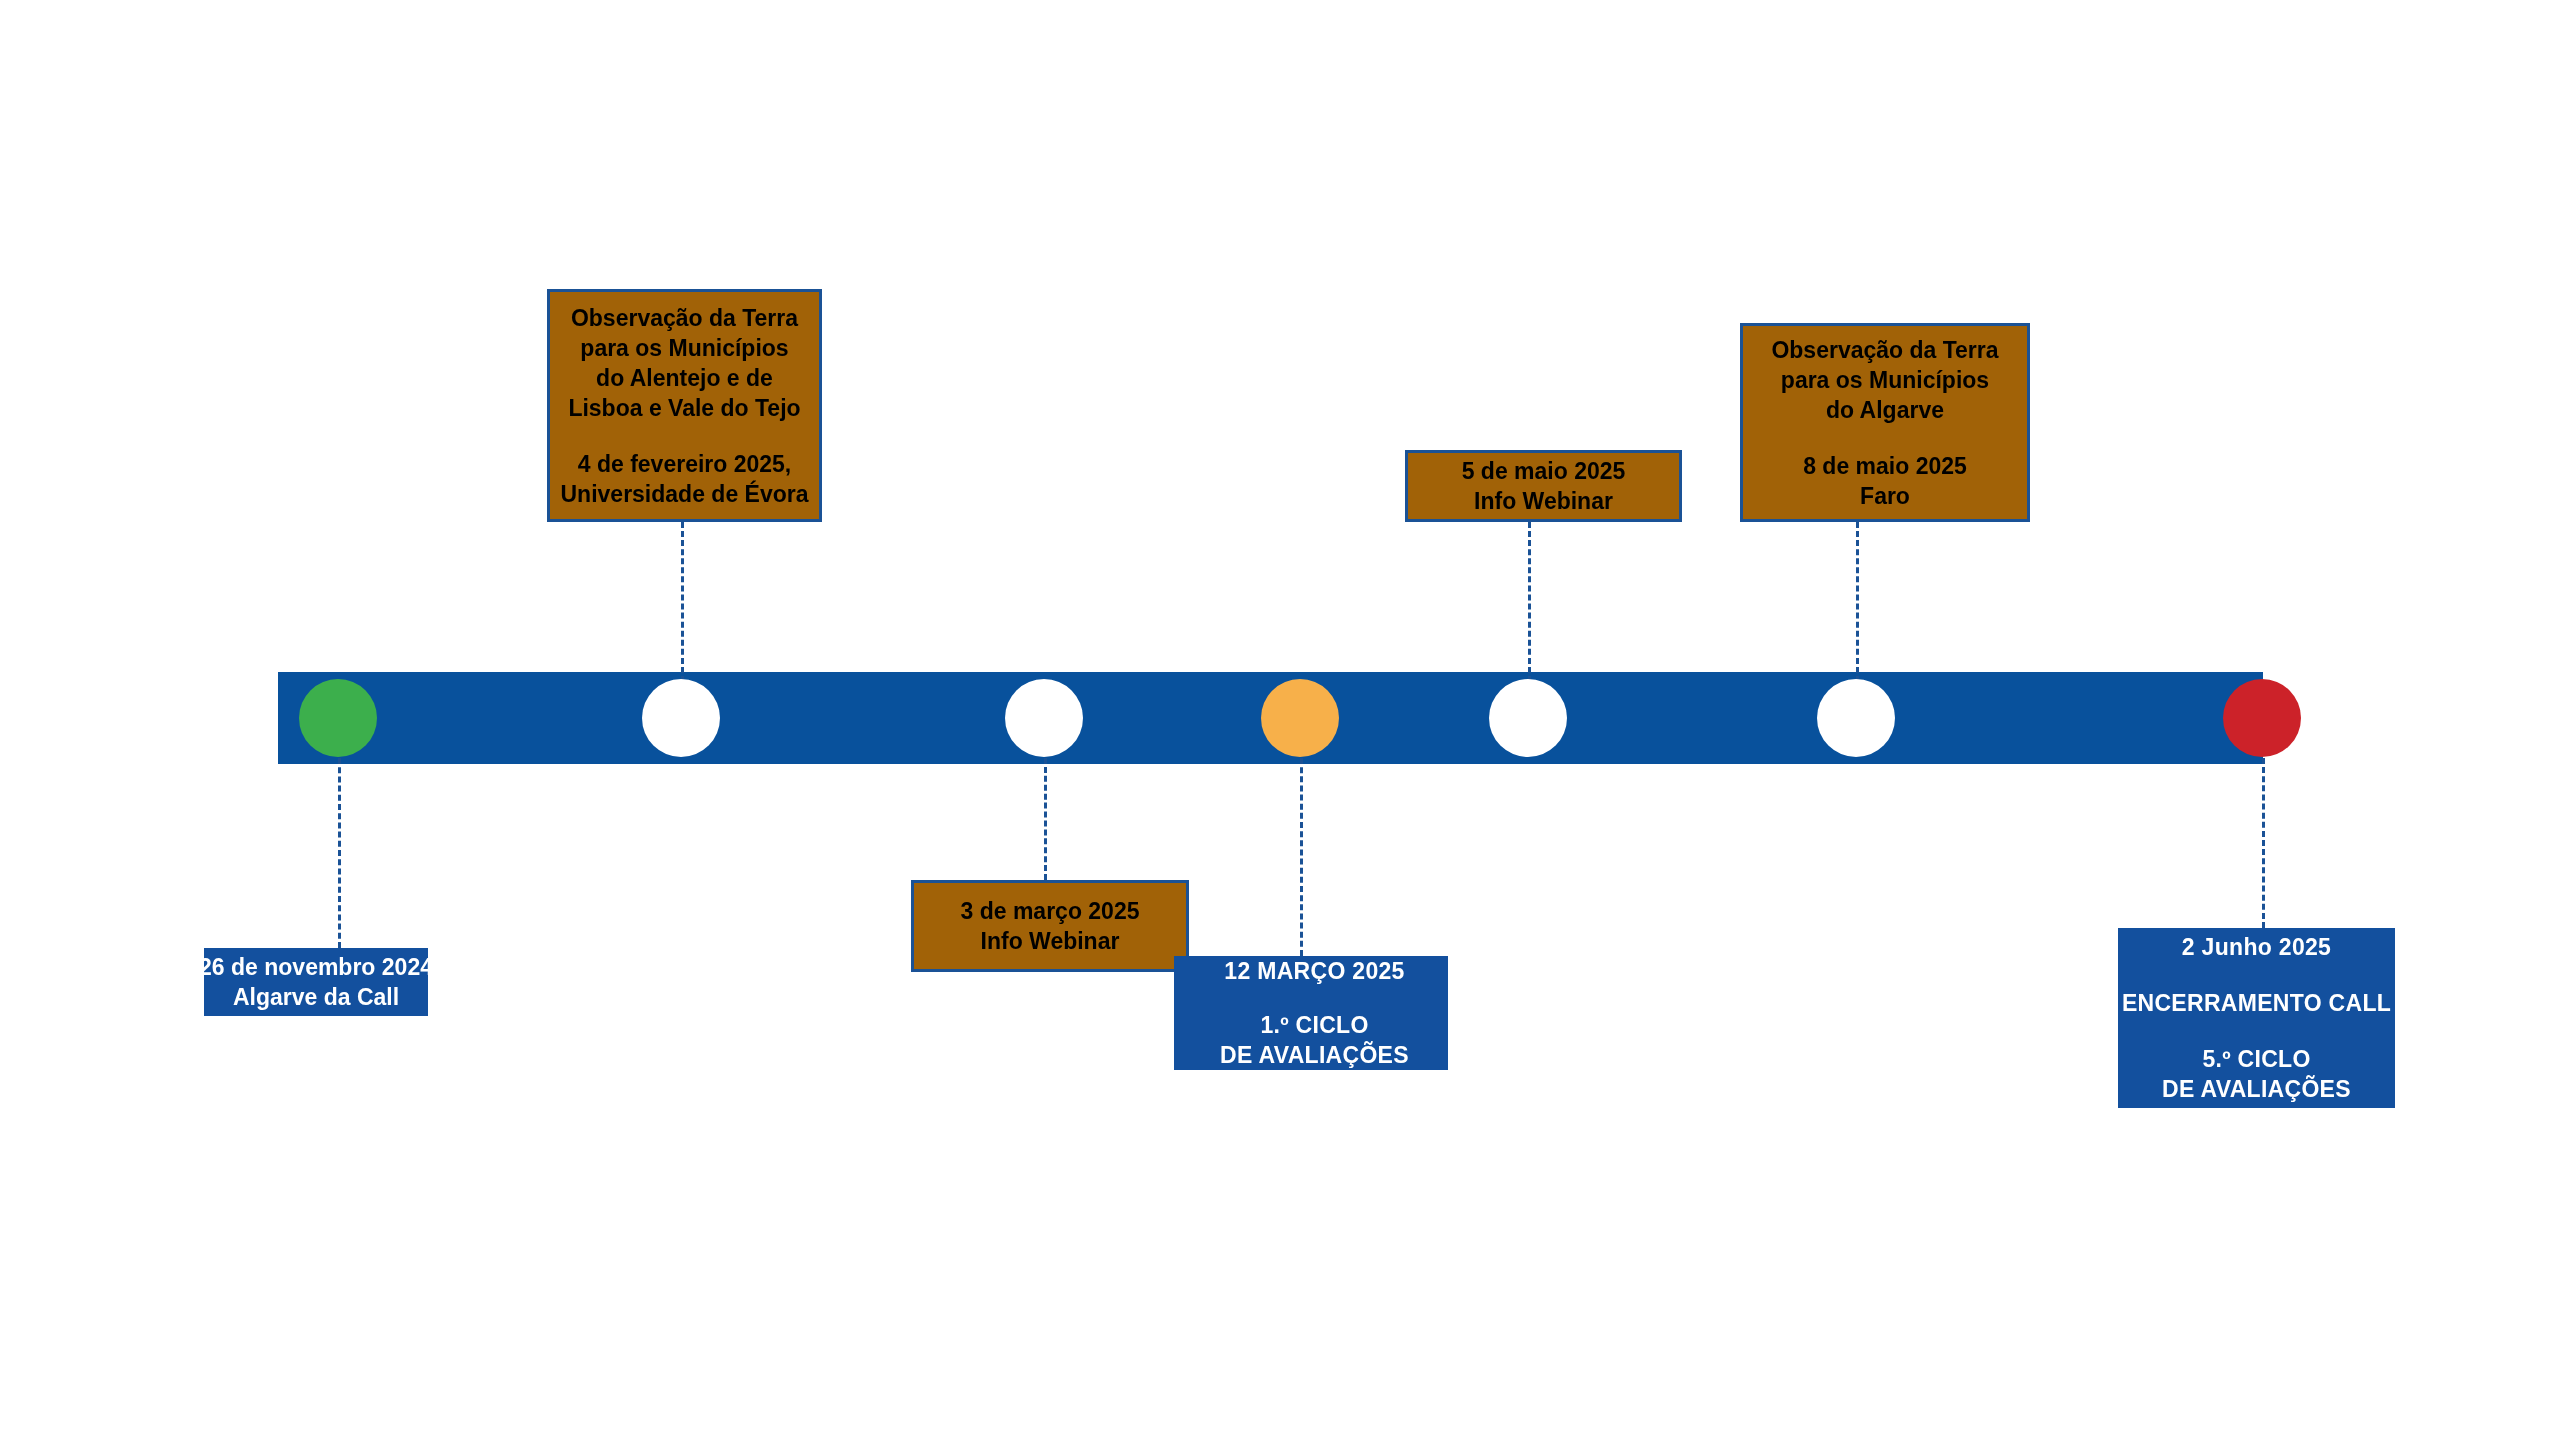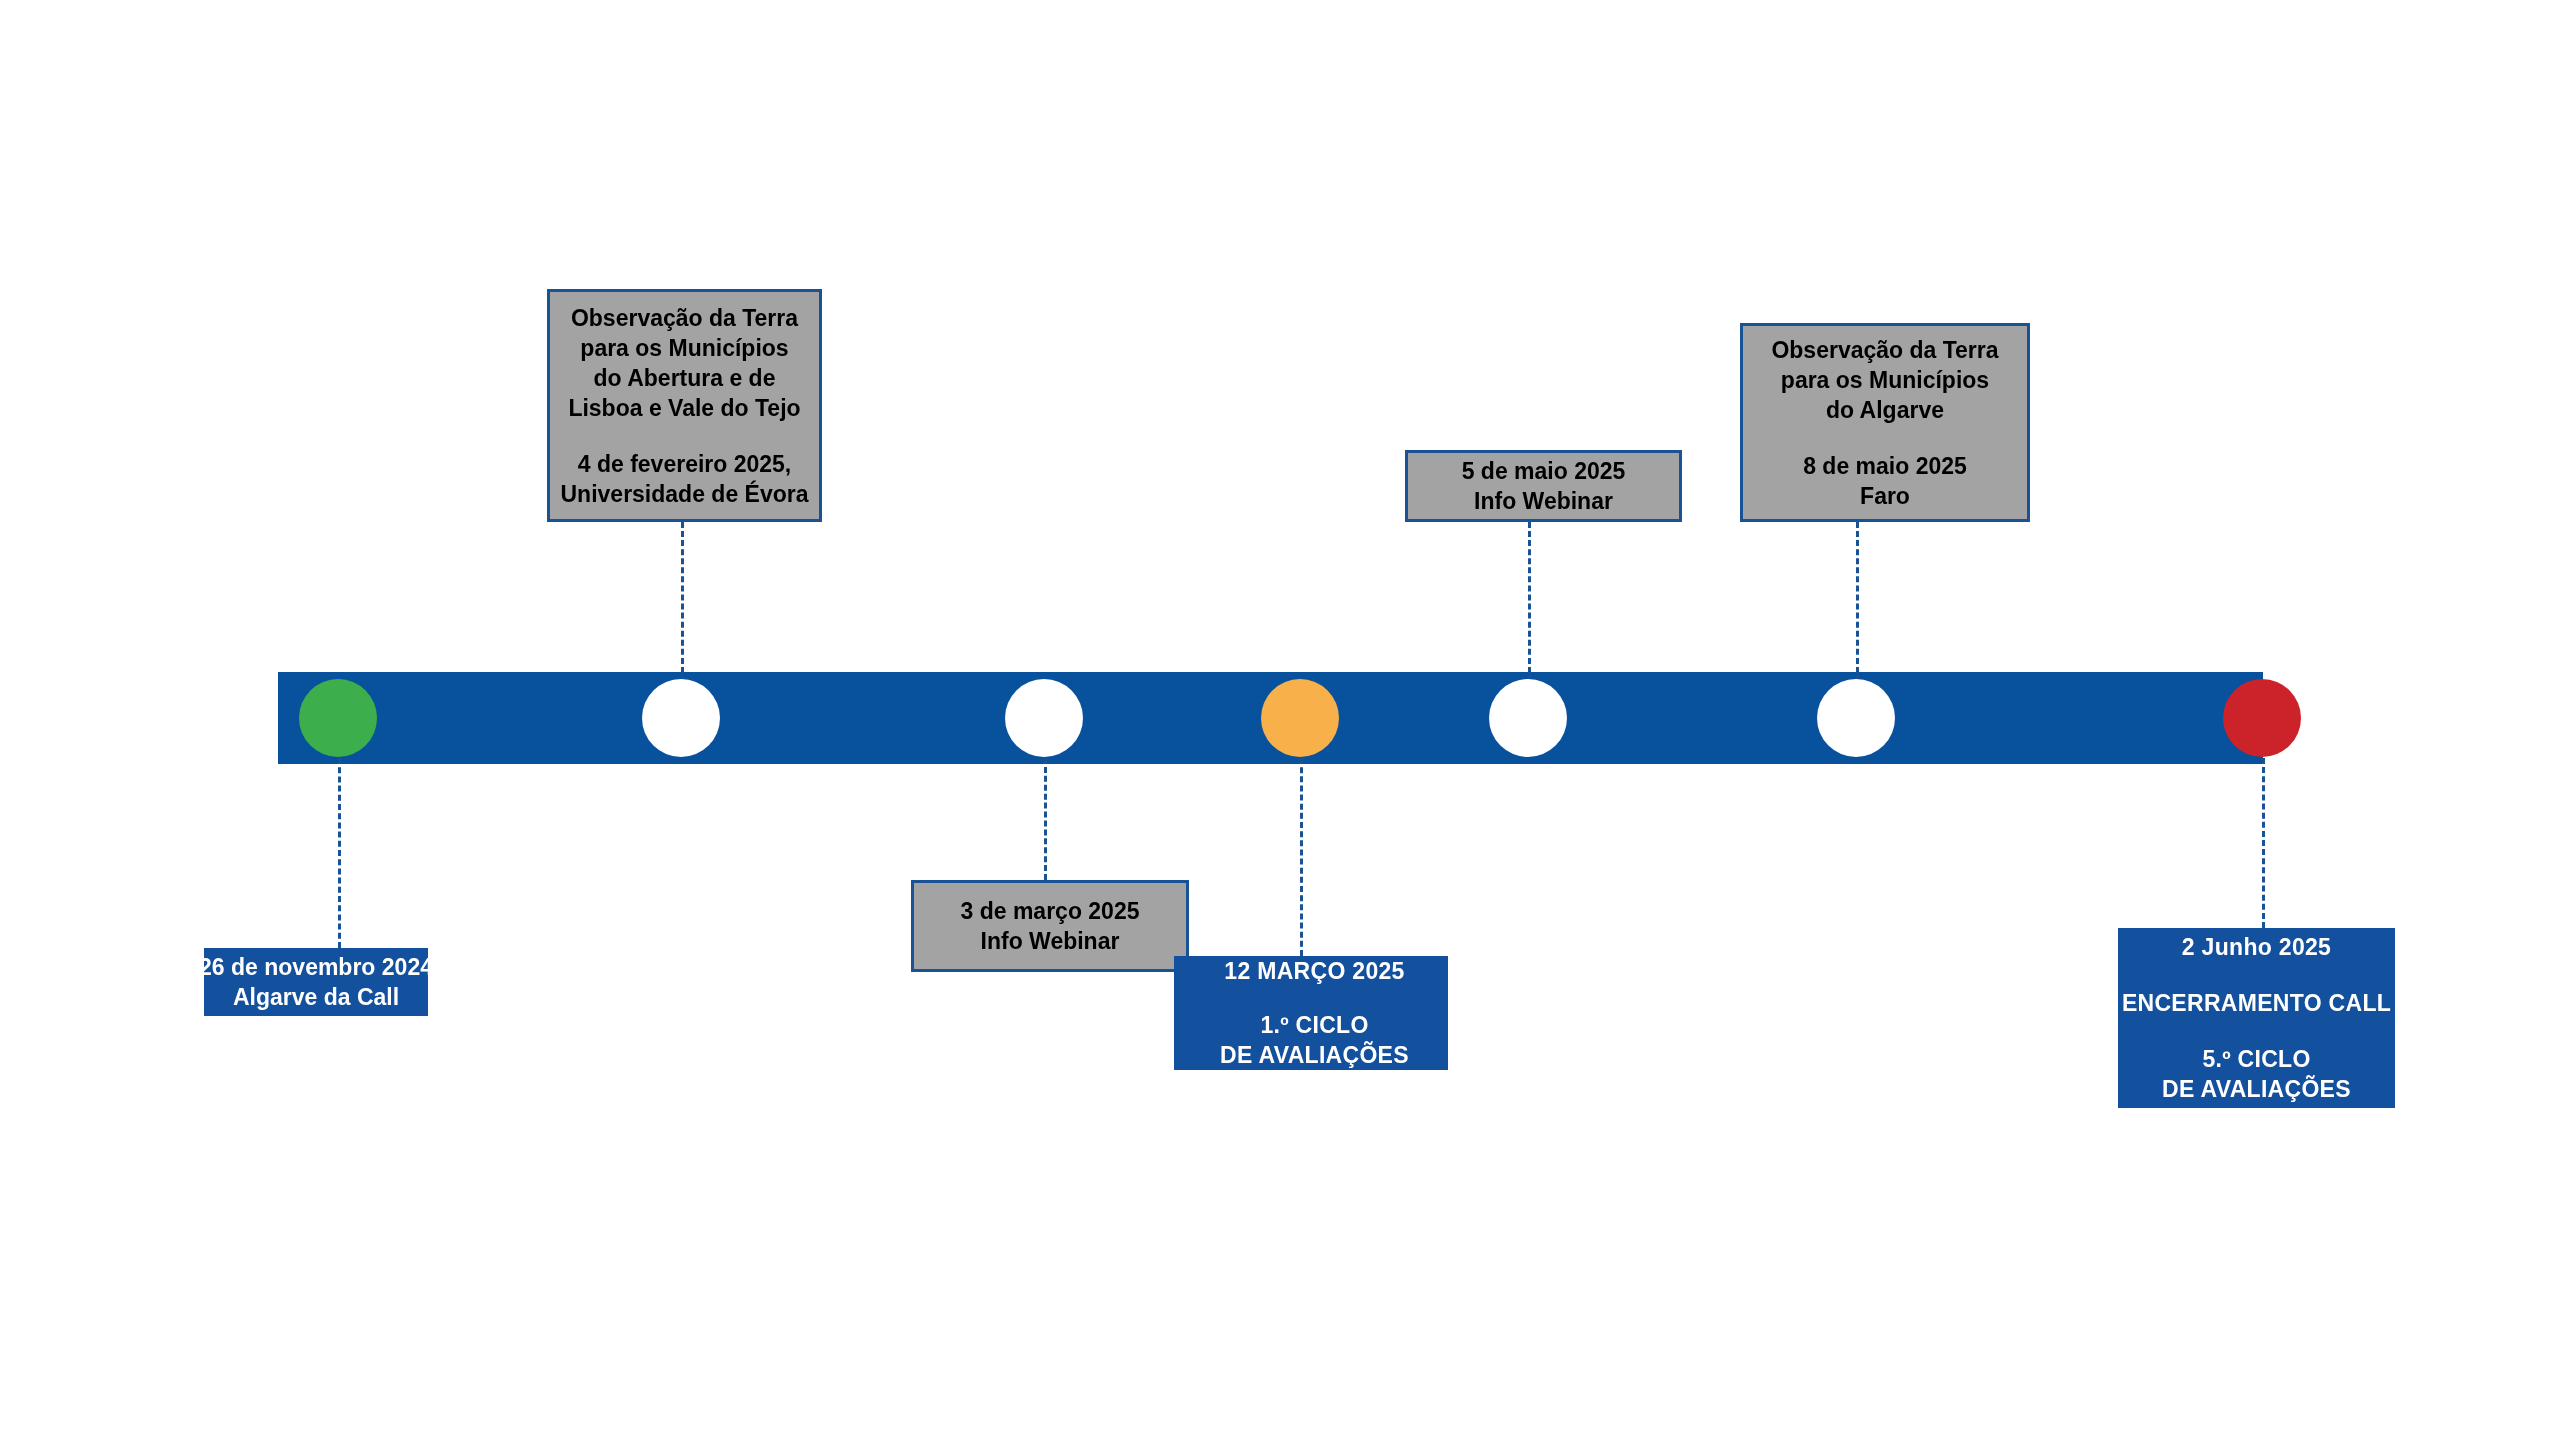--- a/index.html
+++ b/index.html
@@ -57,21 +57,21 @@
     position: absolute;
     box-sizing: border-box;
     text-align: center;
     z-index: 3;
     display: flex;
     flex-direction: column;
     justify-content: center;
     align-items: center;
   }
   .box.outline {
-    background: #a3a3a3;
+    background: #a16207;
     border: 3px solid #1A5296;
     color: #000000;
   }
   .box.filled {
     background: #13509E;
     border: none;
     color: #ffffff;
   }
   .box .line {
     display: block;
@@ -115,21 +115,21 @@
   <div class="node white" style="left:642px;"></div>
   <div class="node white" style="left:1005px;"></div>
   <div class="node orange" style="left:1261px;"></div>
   <div class="node white" style="left:1489px;"></div>
   <div class="node white" style="left:1817px;"></div>
   <div class="node red" style="left:2223px;"></div>
 
   <div class="box outline t-std" style="left:547px; top:289px; width:275px; height:233px;">
     <span class="line">Observação da Terra</span>
     <span class="line">para os Municípios</span>
-    <span class="line">do Abertura e de</span>
+    <span class="line">do Alentejo e de</span>
     <span class="line">Lisboa e Vale do Tejo</span>
     <span class="spacer"></span>
     <span class="line">4 de fevereiro 2025,</span>
     <span class="line">Universidade de Évora</span>
   </div>
 
   <div class="box outline t-std" style="left:1405px; top:450px; width:277px; height:72px;">
     <span class="line">5 de maio 2025</span>
     <span class="line">Info Webinar</span>
   </div>

